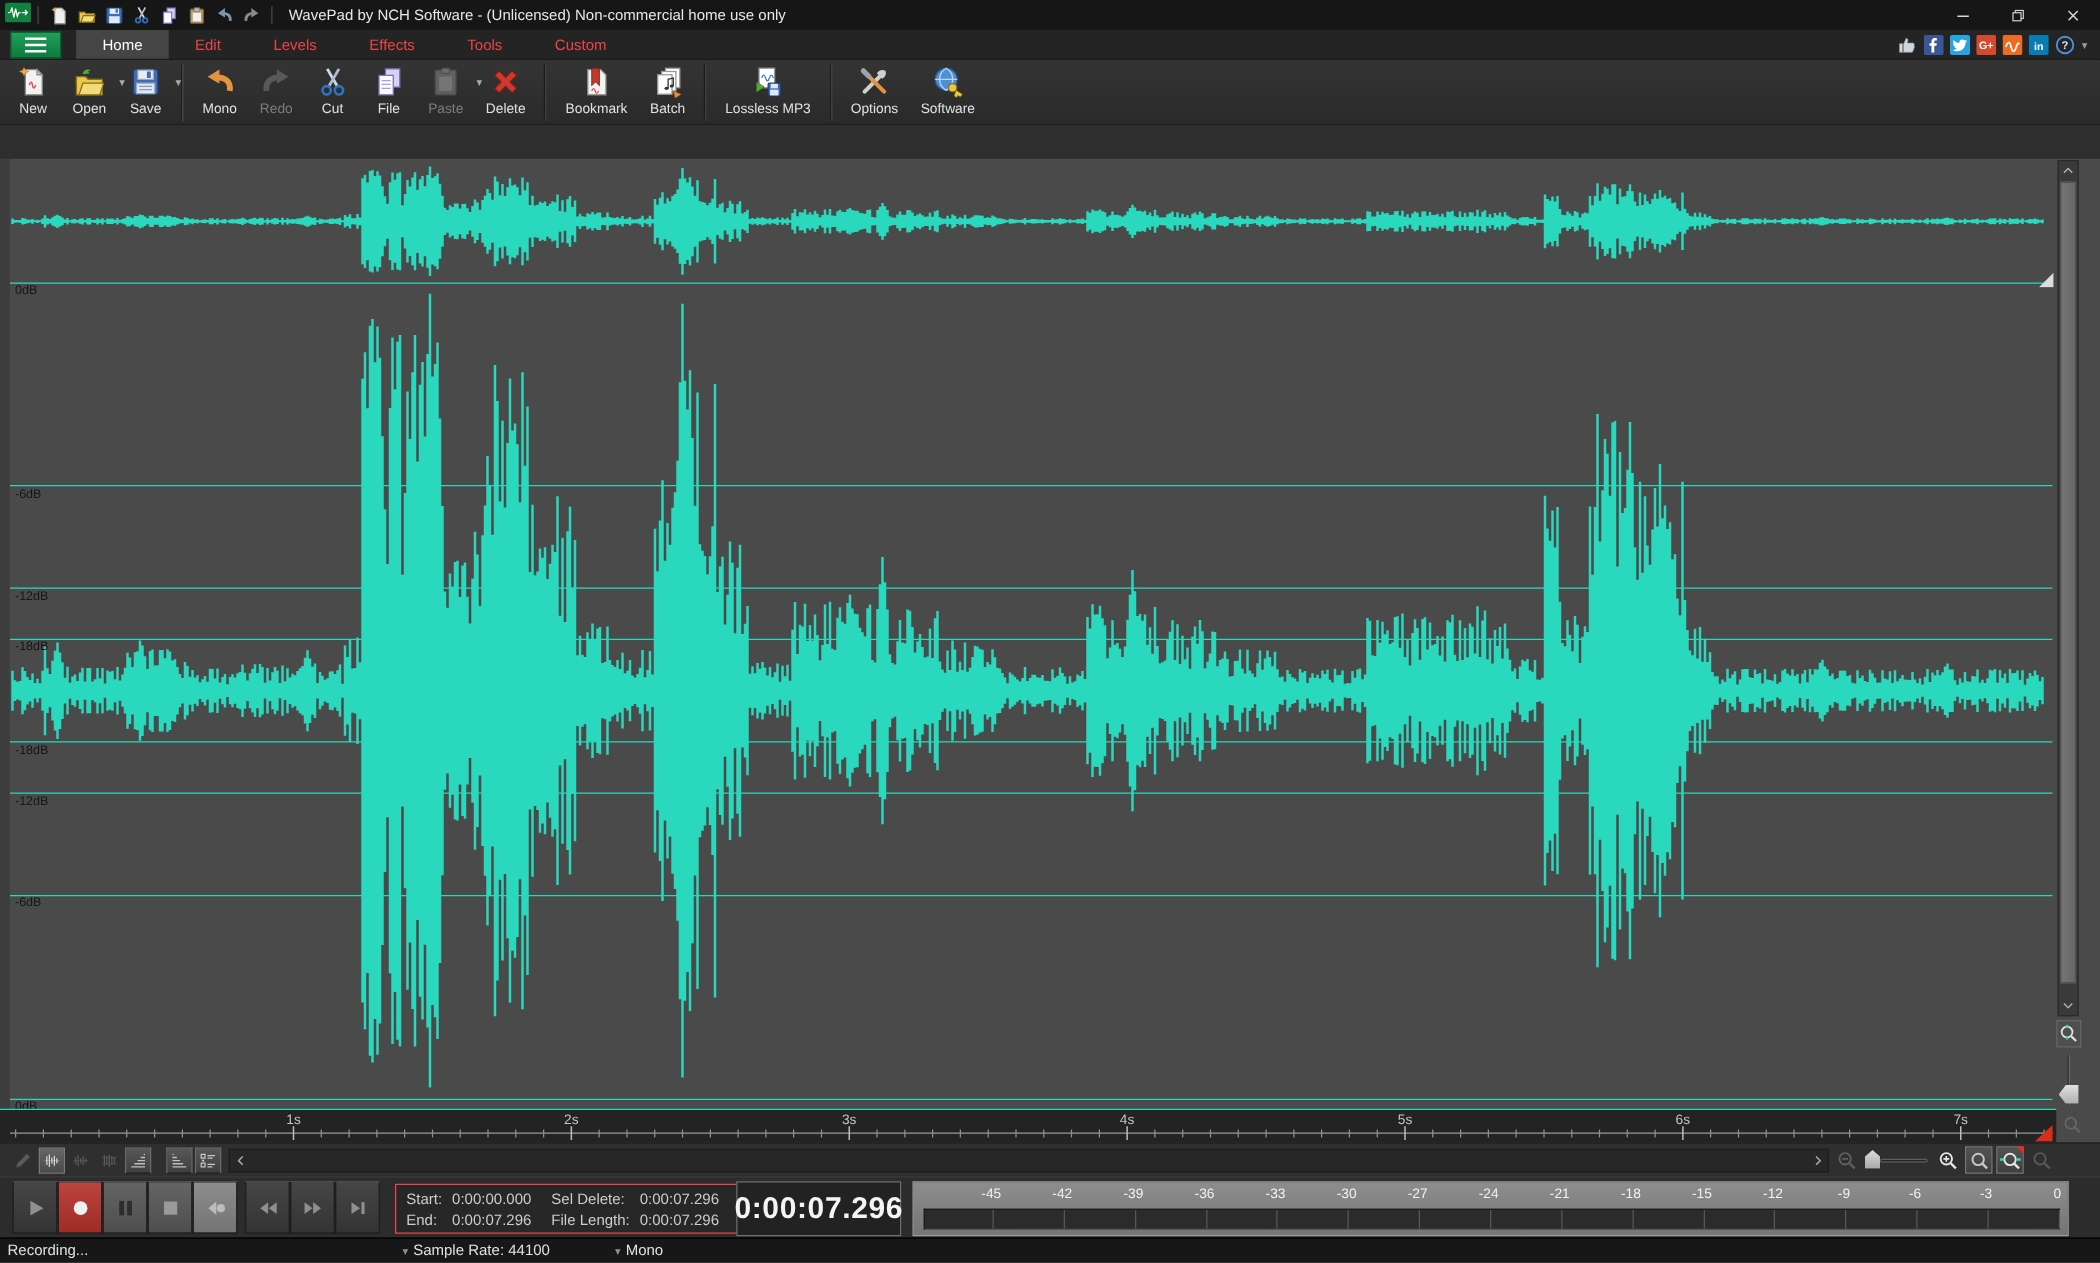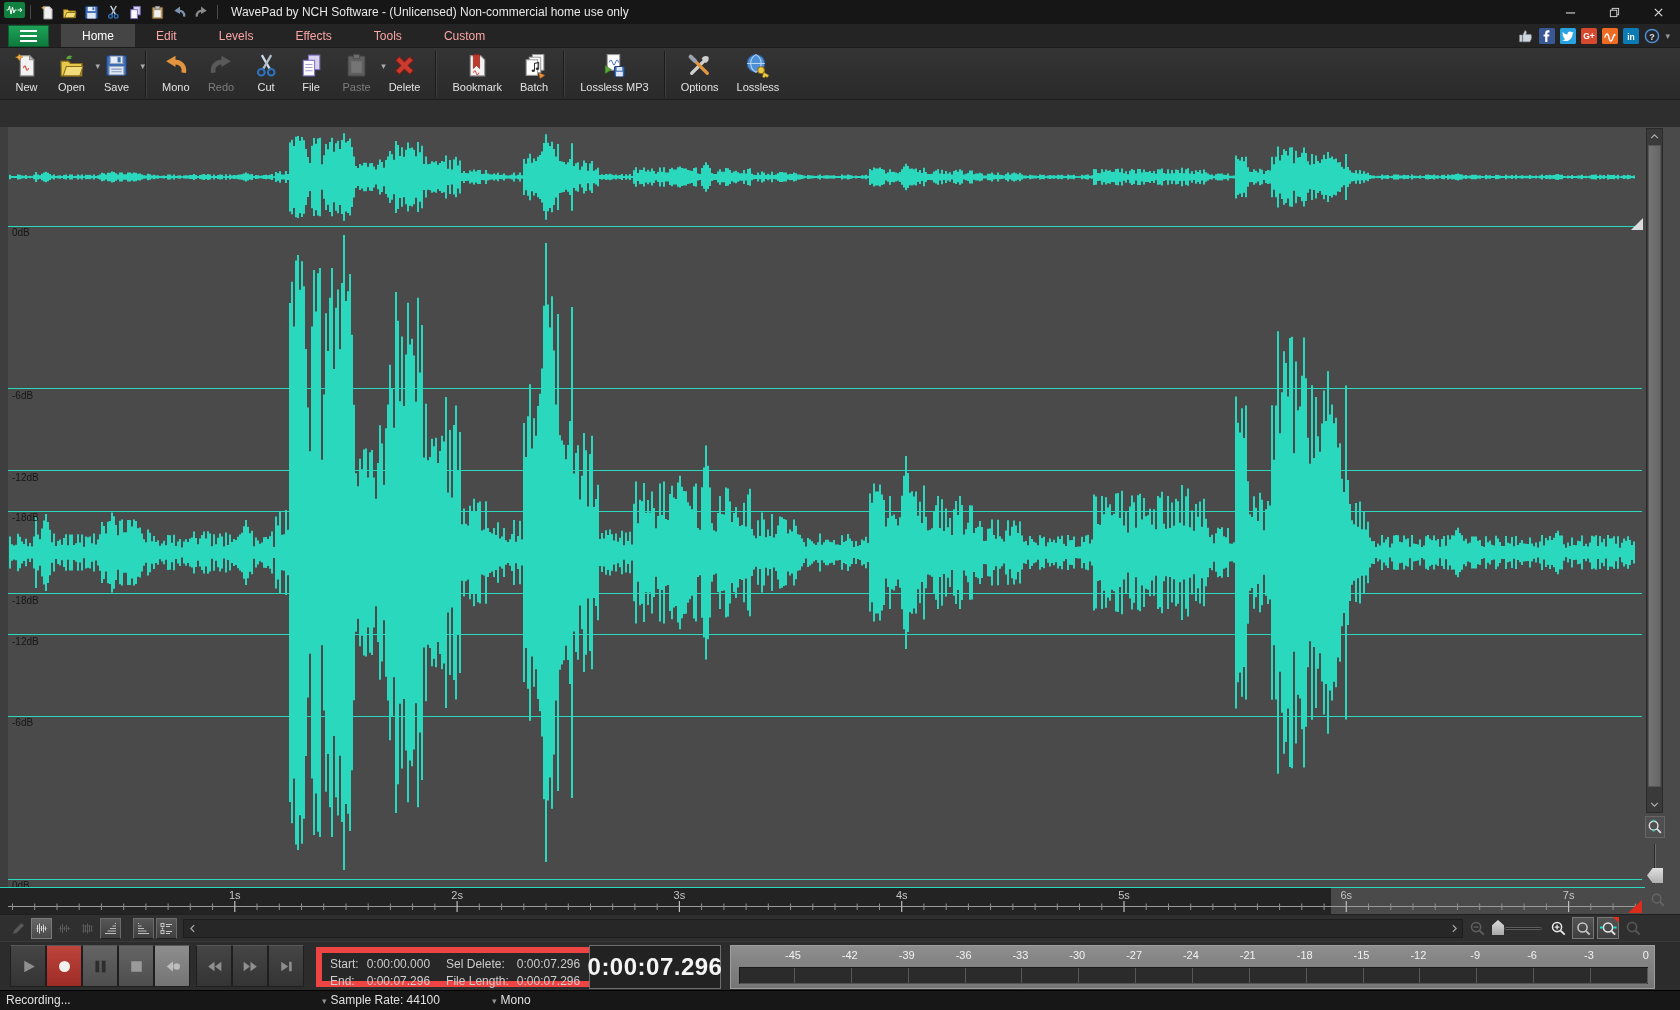--- a/index.html
+++ b/index.html
@@ -16,21 +16,21 @@
 .appicon svg{width:21px;height:16px;}
 .tb-title{font-size:12px;color:#e8e8e8;margin-left:8px;white-space:nowrap;}
 .winbtn{width:44px;height:24px;display:flex;align-items:center;justify-content:center;background:none;border:none;}
 .winbtn svg{width:11px;height:11px;}
 
 
 .ribbon{position:absolute;top:24px;left:0;width:1680px;height:24px;background:#242425;display:flex;align-items:stretch;border-bottom:1px solid #1b1b1b;}
 .hamburger{width:41px;height:22px;margin:1px 0 0 8px;background:linear-gradient(#1ea257,#0e7a3e);border:1px solid #0a5e30;display:flex;flex-direction:column;align-items:center;justify-content:center;gap:3px;}
 .hamburger span{display:block;width:17px;height:2px;background:#fff;}
 .tabs{display:flex;margin-left:12px;}
-.tab{padding:0 21px;font-size:12px;color:#fca5a5;display:flex;align-items:center;}
+.tab{padding:0 21px;font-size:12px;color:#ef4444;display:flex;align-items:center;}
 .tab.active{background:#454545;color:#fff;}
 .social{margin-left:auto;display:flex;align-items:center;gap:4px;padding-right:10px;}
 .socbtn{width:17px;height:17px;display:flex;align-items:center;justify-content:center;background:none;border:none;}
 .socbtn svg{width:16px;height:16px;}
 .soc-caret{color:#9a9a9a;font-size:9px;margin-left:1px;}
 
 
 .toolbar{position:absolute;top:48px;left:0;width:1680px;height:52px;background:linear-gradient(#343434,#2a2a2a);border-bottom:1px solid #1d1d1d;display:flex;align-items:flex-start;padding:2px 0 0 4px;}
 .toolbtn{position:relative;min-width:44px;padding:1px 9px 0 9px;height:48px;display:flex;flex-direction:column;align-items:center;background:none;border:none;}
 .toolbtn .ticon{height:29px;display:flex;align-items:center;justify-content:center;}
@@ -65,21 +65,21 @@
 .vs-down{bottom:0;}
 .vs-thumb{position:absolute;left:1px;top:16px;width:13px;height:642px;background:linear-gradient(to right,#757575,#666);border:1px solid #555;}
 .vzoombtn{position:absolute;left:1645px;top:689px;width:20px;height:22px;background:#4f4f4f;border:1px solid #666;display:flex;align-items:center;justify-content:center;}
 .vzoombtn svg{width:18px;height:18px;}
 .vslider{position:absolute;left:1645px;top:715px;width:20px;height:46px;}
 .vslider-track{position:absolute;left:9px;top:2px;width:2px;height:40px;background:#2c2c2c;border-right:1px solid #6a6a6a;}
 .vslider-handle{position:absolute;left:2px;top:26px;width:16px;height:15px;background:linear-gradient(#e0e0e0,#b0b0b0);clip-path:polygon(0 50%,35% 0,100% 0,100% 100%,35% 100%);}
 .vzoomdisabled{position:absolute;left:1648px;top:762px;width:20px;height:22px;display:flex;align-items:center;justify-content:center;}
 .vzoomdisabled svg{width:18px;height:18px;}
 
-.ruler{position:absolute;left:0;top:761px;width:1331px;height:26px;background:#232323;}
+.ruler{position:absolute;left:0;top:761px;width:1645px;height:26px;background:#232323;}
 .ruler svg{position:absolute;left:0;top:0;width:1645px;height:26px;}
 
 
 .toolrow{position:absolute;top:914px;left:0;width:1680px;height:27px;background:#2f2f2f;border-top:1px solid #202020;display:flex;align-items:center;}
 .mini{width:21px;height:21px;margin-left:2px;display:flex;align-items:center;justify-content:center;background:none;border:1px solid transparent;}
 .mini svg{width:15px;height:15px;}
 .mini.raised{background:linear-gradient(#575757,#3f3f3f);border:1px solid #6a6a6a;border-bottom-color:#222;}
 .mini.selected{background:linear-gradient(#666,#4a4a4a);border:1px solid #7a7a7a;}
 .mini.off{opacity:.4;}
 .gap{width:10px;}
@@ -95,21 +95,21 @@
 .zslider-handle{position:absolute;left:0;top:3px;width:12px;height:15px;background:linear-gradient(#dcdcdc,#a8a8a8);clip-path:polygon(50% 0,100% 35%,100% 100%,0 100%,0 35%);}
 
 
 .transport{position:absolute;top:941px;left:0;width:1680px;height:49px;background:#2c2c2c;border-top:1px solid #3a3a3a;}
 .tpgroup{position:absolute;top:3px;display:flex;}
 .tpbtn{width:36px;height:42px;background:linear-gradient(#454545,#343434);border:1px solid #1e1e1e;border-top-color:#585858;display:flex;align-items:center;justify-content:center;}
 .tpbtn svg{width:19px;height:19px;}
 .tpbtn.record{background:linear-gradient(#bc453d,#9e2b25);}
 .tpbtn.lit{background:linear-gradient(#646464,#4e4e4e);}
 .tpbtn.lit2{background:linear-gradient(#8d8d8d,#747474);}
-.selinfo{position:absolute;left:316px;top:5px;width:308px;height:40px;background:#272727;border:6px solid #ef4444;font-size:12px;color:#cdcdcd;padding:3px 0 0 8px;line-height:17px;}
+.selinfo{position:absolute;left:316px;top:5px;width:308px;height:40px;background:#272727;border:1px solid #ef4444;font-size:12px;color:#cdcdcd;padding:3px 0 0 8px;line-height:17px;}
 .selinfo table{border-collapse:collapse;}
 .selinfo td{padding:0;font-size:12px;color:#cdcdcd;white-space:nowrap;}
 .selinfo td.v{padding-left:8px;padding-right:16px;}
 .timebox{position:absolute;left:589px;top:3px;width:132px;height:44px;background:#222;border:1px solid #6e6e6e;display:flex;align-items:center;justify-content:center;font-size:24px;font-weight:bold;color:#f4f4f4;letter-spacing:0.5px;}
 .meter{position:absolute;left:730px;top:3px;width:925px;height:44px;background:linear-gradient(#8d8d8d,#757575);border:1px solid #9e9e9e;}
 .meter .num{position:absolute;top:3px;font-size:11px;color:#f2f2f2;transform:translateX(-50%);}
 .meterbar{position:absolute;left:8px;top:21px;width:909px;height:17px;background:#2b2b2b;border:1px solid #1a1a1a;border-bottom-color:#555;}
 .mtick{position:absolute;top:0;width:1px;height:100%;background:#575757;}
 
 
@@ -416,21 +416,21 @@
       </button>
       <button class="toolbtn">
         <span class="ticon">
           <svg viewBox="0 0 26 26">
             <circle cx="11.5" cy="11" r="8.5" fill="#4f8fd6" stroke="#2a5a96"></circle>
             <path d="M3 11h17M11.5 2.5c-3.5 2-5 5-5 8.5s1.5 6.5 5 8.5c3.5-2 5-5 5-8.5s-1.5-6.5-5-8.5z" fill="none" stroke="#bcd8f0"></path>
             <circle cx="16.5" cy="17.5" r="3.2" fill="#ecc93f" stroke="#8a6d1a"></circle>
             <path d="M19 19.5l5 3-1.5 2-2-1-1 1.5-1.8-1.2z" fill="#ecc93f" stroke="#8a6d1a" stroke-width="0.5"></path>
           </svg>
         </span>
-        <span class="tlabel">Lossless</span>
+        <span class="tlabel">Software</span>
       </button>
     </div>
 
 
   <div class="wavepanel">
     <div class="wp-left"></div>
     <svg class="wavesvg" viewBox="0 0 1680 761" preserveAspectRatio="none">
       <path id="wave-ov-center" d="M10 50H1634" stroke="#2ad8bd" stroke-width="1" fill="none"></path>
       <path id="wave-ov-path" d="M10 47.8L10 52.2M12 48.9L12 51.1M14 49.0L14 51.0M16 48.9L16 51.1M18 47.4L18 52.6M20 47.8L20 52.2M22 48.5L22 51.5M24 48.8L24 51.2M26 48.1L26 51.9M28 49.2L28 50.8M30 48.7L30 51.3M32 49.2L32 50.8M34 47.8L34 52.2M36 45.1L36 54.9M38 47.5L38 52.5M40 48.2L40 51.8M42 46.7L42 53.3M44 45.6L44 54.4M46 44.7L46 55.3M48 45.8L48 54.2M50 46.9L50 53.1M52 48.6L52 51.4M54 47.4L54 52.6M56 49.1L56 50.9M58 48.4L58 51.6M60 48.2L60 51.8M62 48.9L62 51.1M64 48.0L64 52.0M66 47.5L66 52.5M68 49.0L68 51.0M70 47.5L70 52.5M72 47.5L72 52.5M74 49.0L74 51.0M76 48.7L76 51.3M78 47.5L78 52.5M80 48.6L80 51.4M82 47.5L82 52.5M84 49.2L84 50.8M86 47.8L86 52.2M88 47.9L88 52.1M90 47.8L90 52.2M92 48.7L92 51.3M94 47.4L94 52.6M96 48.9L96 51.1M98 48.2L98 51.8M100 47.5L100 52.5M102 45.8L102 54.2M104 46.3L104 53.7M106 47.4L106 52.6M108 45.8L108 54.2M110 45.7L110 54.3M112 44.5L112 55.5M114 45.0L114 55.0M116 46.2L116 53.8M118 47.6L118 52.4M120 45.6L120 54.4M122 45.5L122 54.5M124 47.2L124 52.8M126 47.2L126 52.8M128 45.5L128 54.5M130 45.5L130 54.5M132 46.4L132 53.6M134 45.4L134 54.6M136 45.7L136 54.3M138 46.7L138 53.3M140 46.5L140 53.5M142 47.4L142 52.6M144 48.2L144 51.8M146 48.6L146 51.4M148 46.8L148 53.2M150 47.3L150 52.7M152 48.4L152 51.6M154 47.7L154 52.3M156 48.6L156 51.4M158 48.3L158 51.7M160 49.1L160 50.9M162 48.7L162 51.3M164 48.4L164 51.6M166 49.0L166 51.0M168 47.6L168 52.4M170 47.6L170 52.4M172 48.7L172 51.3M174 47.5L174 52.5M176 49.1L176 50.9M178 48.5L178 51.5M180 48.2L180 51.8M182 49.3L182 50.7M184 48.5L184 51.5M186 48.2L186 51.8M188 48.5L188 51.5M190 48.1L190 51.9M192 47.9L192 52.1M194 47.1L194 52.9M196 48.0L196 52.0M198 48.9L198 51.1M200 48.1L200 51.9M202 47.6L202 52.4M204 47.1L204 52.9M206 48.1L206 51.9M208 47.1L208 52.9M210 47.4L210 52.6M212 49.1L212 50.9M214 47.5L214 52.5M216 48.9L216 51.1M218 48.0L218 52.0M220 47.4L220 52.6M222 47.8L222 52.2M224 49.2L224 50.8M226 47.2L226 52.8M228 49.0L228 51.0M230 47.5L230 52.5M232 48.5L232 51.5M234 48.1L234 51.9M236 48.3L236 51.7M238 47.8L238 52.2M240 47.5L240 52.5M242 47.3L242 52.7M244 46.4L244 53.6M246 45.5L246 54.5M248 46.4L248 53.6M250 47.4L250 52.6M252 47.0L252 53.0M254 49.1L254 50.9M256 47.9L256 52.1M258 48.3L258 51.7M260 48.8L260 51.2M262 48.6L262 51.4M264 47.9L264 52.1M266 47.8L266 52.2M268 48.2L268 51.8M270 47.8L270 52.2M272 47.1L272 52.9M274 49.2L274 50.8M276 45.0L276 55.0M278 46.3L278 53.7M280 44.3L280 55.7M282 47.6L282 52.4M284 47.5L284 52.5M286 44.1L286 55.9M288 46.9L288 53.1M290 15.6L290 84.4M292 12.7L292 87.3M294 18.9L294 81.1M296 9.8L296 90.2M298 9.0L298 91.0M300 13.8L300 86.2M302 9.9L302 90.1M304 13.3L304 86.7M306 22.0L306 78.0M308 30.0L308 70.0M310 36.0L310 64.0M312 18.8L312 81.2M314 11.0L314 89.0M316 16.8L316 83.2M318 11.5L318 88.5M320 10.8L320 89.2M322 37.2L322 62.8M324 28.2L324 71.8M326 17.0L326 83.0M328 22.2L328 77.8M330 14.9L330 85.1M332 10.8L332 89.2M334 24.7L334 75.3M336 16.3L336 83.7M338 13.8L338 86.2M340 22.0L340 78.0M342 12.9L342 87.1M344 6.2L344 93.8M346 15.4L346 84.6M348 14.0L348 86.0M350 11.6L350 88.4M352 20.0L352 80.0M354 29.6L354 70.4M356 39.1L356 60.9M358 40.9L358 59.1M360 37.1L360 62.9M362 38.5L362 61.5M364 35.8L364 64.2M366 35.7L366 64.3M368 39.7L368 60.3M370 36.2L370 63.8M372 35.9L372 64.1M374 39.6L374 60.4M376 42.6L376 57.4M378 37.7L378 62.3M380 32.5L380 67.5M382 35.0L382 65.0M384 40.7L384 59.3M386 32.9L386 67.1M388 29.6L388 70.4M390 24.1L390 75.9M392 27.3L392 72.7M394 32.8L394 67.2M396 14.1L396 85.9M398 18.1L398 81.9M400 29.1L400 70.9M402 20.2L402 79.8M404 29.8L404 70.2M406 22.7L406 77.3M408 15.6L408 84.4M410 21.3L410 78.7M412 20.5L412 79.5M414 22.8L414 77.2M416 29.2L416 70.8M418 14.9L418 85.1M420 25.2L420 74.8M422 18.7L422 81.3M424 36.9L424 63.1M426 29.5L426 70.5M428 37.3L428 62.7M430 36.8L430 63.2M432 34.3L432 65.7M434 35.3L434 64.7M436 34.2L436 65.8M438 37.7L438 62.3M440 36.0L440 64.0M442 33.9L442 66.1M444 34.7L444 65.3M446 28.6L446 71.4M448 41.7L448 58.3M450 33.1L450 66.9M452 42.4L452 57.6M454 32.4L454 67.6M456 29.7L456 70.3M458 38.6L458 61.4M460 33.4L460 66.6M462 46.1L462 53.9M464 43.9L464 56.1M466 46.0L466 54.0M468 46.3L468 53.7M470 43.5L470 56.5M472 44.4L472 55.6M474 42.6L474 57.4M476 44.4L476 55.6M478 43.1L478 56.9M480 43.0L480 57.0M482 47.0L482 53.0M484 46.8L484 53.2M486 42.9L486 57.1M488 46.6L488 53.4M490 47.2L490 52.8M492 47.4L492 52.6M494 46.6L494 53.4M496 47.6L496 52.4M498 45.8L498 54.2M500 48.1L500 51.9M502 47.8L502 52.2M504 46.6L504 53.4M506 48.3L506 51.7M508 48.5L508 51.5M510 48.2L510 51.8M512 47.5L512 52.5M514 45.5L514 54.5M516 48.5L516 51.5M518 47.7L518 52.3M520 45.6L520 54.4M522 48.2L522 51.8M524 32.1L524 67.9M526 36.8L526 63.2M528 31.2L528 68.8M530 26.8L530 73.2M532 35.7L532 64.3M534 31.5L534 68.5M536 33.9L536 66.1M538 29.8L538 70.2M540 28.1L540 71.9M542 24.6L542 75.4M544 16.0L544 84.0M546 7.3L546 92.7M548 15.8L548 84.2M550 19.0L550 81.0M552 14.7L552 85.3M554 22.1L554 77.9M556 29.6L556 70.4M558 17.1L558 82.9M560 33.9L560 66.1M562 34.6L562 65.4M564 35.1L564 64.9M566 37.2L566 62.8M568 35.2L568 64.8M570 31.9L570 68.1M572 16.2L572 83.8M574 39.1L574 60.9M576 36.3L576 63.7M578 35.2L578 64.8M580 42.7L580 57.3M582 39.4L582 60.6M584 33.5L584 66.5M586 35.9L586 64.1M588 43.7L588 56.3M590 36.4L590 63.6M592 33.9L592 66.1M594 43.7L594 56.3M596 42.6L596 57.4M598 40.7L598 59.3M600 48.1L600 51.9M602 47.3L602 52.7M604 48.1L604 51.9M606 46.9L606 53.1M608 47.6L608 52.4M610 46.8L610 53.2M612 47.5L612 52.5M614 48.3L614 51.7M616 47.4L616 52.6M618 48.5L618 51.5M620 48.0L620 52.0M622 47.0L622 53.0M624 49.0L624 51.0M626 47.2L626 52.8M628 48.4L628 51.6M630 47.1L630 52.9M632 48.9L632 51.1M634 43.3L634 56.7M636 40.2L636 59.8M638 46.0L638 54.0M640 42.7L640 57.3M642 42.9L642 57.1M644 40.4L644 59.6M646 44.5L646 55.5M648 42.8L648 57.2M650 44.5L650 55.5M652 41.6L652 58.4M654 43.9L654 56.1M656 46.7L656 53.3M658 45.0L658 55.0M660 40.5L660 59.5M662 44.8L662 55.2M664 40.2L664 59.8M666 45.4L666 54.6M668 45.5L668 54.5M670 42.0L670 58.0M672 40.8L672 59.2M674 42.4L674 57.6M676 42.6L676 57.4M678 40.3L678 59.7M680 39.4L680 60.6M682 40.9L682 59.1M684 41.5L684 58.5M686 41.6L686 58.4M688 43.1L688 56.9M690 43.6L690 56.4M692 44.0L692 56.0M694 40.9L694 59.1M696 40.5L696 59.5M698 46.6L698 53.4M700 46.9L700 53.1M702 41.0L702 59.0M704 38.3L704 61.7M706 35.3L706 64.7M708 38.0L708 62.0M710 41.0L710 59.0M712 46.0L712 54.0M714 46.9L714 53.1M716 47.1L716 52.9M718 44.5L718 55.5M720 42.2L720 57.8M722 44.7L722 55.3M724 44.8L724 55.2M726 41.0L726 59.0M728 41.2L728 58.8M730 43.0L730 57.0M732 45.8L732 54.2M734 44.6L734 55.4M736 43.7L736 56.3M738 45.2L738 54.8M740 46.3L740 53.7M742 46.2L742 53.8M744 43.1L744 56.9M746 46.4L746 53.6M748 42.0L748 58.0M750 41.2L750 58.8M752 46.8L752 53.2M754 47.7L754 52.3M756 48.0L756 52.0M758 45.6L758 54.4M760 47.7L760 52.3M762 44.5L762 55.5M764 45.5L764 54.5M766 47.9L766 52.1M768 46.8L768 53.2M770 47.7L770 52.3M772 44.7L772 55.3M774 47.9L774 52.1M776 47.5L776 52.5M778 46.3L778 53.7M780 45.1L780 54.9M782 45.1L782 54.9M784 45.4L784 54.6M786 45.5L786 54.5M788 47.4L788 52.6M790 46.8L790 53.2M792 47.1L792 52.9M794 45.4L794 54.6M796 46.3L796 53.7M798 47.5L798 52.5M800 47.6L800 52.4M802 48.0L802 52.0M804 48.6L804 51.4M806 49.2L806 50.8M808 48.0L808 52.0M810 48.2L810 51.8M812 48.5L812 51.5M814 48.8L814 51.2M816 49.0L816 51.0M818 48.6L818 51.4M820 47.4L820 52.6M822 48.9L822 51.1M824 48.6L824 51.4M826 48.2L826 51.8M828 48.2L828 51.8M830 48.5L830 51.5M832 48.6L832 51.4M834 48.3L834 51.7M836 48.9L836 51.1M838 48.9L838 51.1M840 49.0L840 51.0M842 47.6L842 52.4M844 48.6L844 51.4M846 48.4L846 51.6M848 47.5L848 52.5M850 48.1L850 51.9M852 48.4L852 51.6M854 49.2L854 50.8M856 48.4L856 51.6M858 49.1L858 50.9M860 49.0L860 51.0M862 48.2L862 51.8M864 48.4L864 51.6M866 47.8L866 52.2M868 48.7L868 51.3M870 41.9L870 58.1M872 43.2L872 56.8M874 40.5L874 59.5M876 41.6L876 58.4M878 41.6L878 58.4M880 40.6L880 59.4M882 42.0L882 58.0M884 42.8L884 57.2M886 46.4L886 53.6M888 45.2L888 54.8M890 42.2L890 57.8M892 44.9L892 55.1M894 44.7L894 55.3M896 45.4L896 54.6M898 46.3L898 53.7M900 45.1L900 54.9M902 42.2L902 57.8M904 39.4L904 60.6M906 36.7L906 63.3M908 39.0L908 61.0M910 41.8L910 58.2M912 41.6L912 58.4M914 42.3L914 57.7M916 41.6L916 58.4M918 44.9L918 55.1M920 43.0L920 57.0M922 45.9L922 54.1M924 40.8L924 59.2M926 45.1L926 54.9M928 47.0L928 53.0M930 46.9L930 53.1M932 46.7L932 53.3M934 44.4L934 55.6M936 43.5L936 56.5M938 42.2L938 57.8M940 46.6L940 53.4M942 42.7L942 57.3M944 47.0L944 53.0M946 43.9L946 56.1M948 46.5L948 53.5M950 45.2L950 54.8M952 47.6L952 52.4M954 44.0L954 56.0M956 42.9L956 57.1M958 44.8L958 55.2M960 42.2L960 57.8M962 43.5L962 56.5M964 47.5L964 52.5M966 46.8L966 53.2M968 45.9L968 54.1M970 43.5L970 56.5M972 43.5L972 56.5M974 47.3L974 52.7M976 46.6L976 53.4M978 46.4L978 53.6M980 45.7L980 54.3M982 46.5L982 53.5M984 48.4L984 51.6M986 48.4L986 51.6M988 46.7L988 53.3M990 46.7L990 53.3M992 45.5L992 54.5M994 47.6L994 52.4M996 48.1L996 51.9M998 45.5L998 54.5M1000 47.8L1000 52.2M1002 48.1L1002 51.9M1004 48.5L1004 51.5M1006 47.0L1006 53.0M1008 45.6L1008 54.4M1010 47.7L1010 52.3M1012 46.4L1012 53.6M1014 45.6L1014 54.4M1016 46.3L1016 53.7M1018 47.3L1018 52.7M1020 45.7L1020 54.3M1022 47.6L1022 52.4M1024 48.5L1024 51.5M1026 48.4L1026 51.6M1028 49.0L1028 51.0M1030 47.7L1030 52.3M1032 48.2L1032 51.8M1034 48.5L1034 51.5M1036 48.6L1036 51.4M1038 49.0L1038 51.0M1040 47.6L1040 52.4M1042 48.0L1042 52.0M1044 47.8L1044 52.2M1046 49.2L1046 50.8M1048 48.6L1048 51.4M1050 48.1L1050 51.9M1052 48.6L1052 51.4M1054 48.3L1054 51.7M1056 48.7L1056 51.3M1058 47.8L1058 52.2M1060 48.2L1060 51.8M1062 47.7L1062 52.3M1064 48.8L1064 51.2M1066 49.1L1066 50.9M1068 47.6L1068 52.4M1070 48.3L1070 51.7M1072 48.3L1072 51.7M1074 47.8L1074 52.2M1076 49.2L1076 50.8M1078 49.2L1078 50.8M1080 49.2L1080 50.8M1082 47.8L1082 52.2M1084 48.6L1084 51.4M1086 47.7L1086 52.3M1088 47.6L1088 52.4M1090 48.7L1090 51.3M1092 48.2L1092 51.8M1094 42.0L1094 58.0M1096 42.3L1096 57.7M1098 46.1L1098 53.9M1100 46.2L1100 53.8M1102 42.2L1102 57.8M1104 44.7L1104 55.3M1106 42.4L1106 57.6M1108 43.8L1108 56.2M1110 43.3L1110 56.7M1112 44.9L1112 55.1M1114 44.7L1114 55.3M1116 41.9L1116 58.1M1118 41.8L1118 58.2M1120 45.3L1120 54.7M1122 41.5L1122 58.5M1124 46.3L1124 53.7M1126 44.3L1126 55.7M1128 47.2L1128 52.8M1130 43.7L1130 56.3M1132 42.1L1132 57.9M1134 43.1L1134 56.9M1136 46.6L1136 53.4M1138 42.1L1138 57.9M1140 41.9L1140 58.1M1142 45.5L1142 54.5M1144 42.5L1144 57.5M1146 45.0L1146 55.0M1148 44.9L1148 55.1M1150 44.0L1150 56.0M1152 46.1L1152 53.9M1154 44.0L1154 56.0M1156 46.8L1156 53.2M1158 42.2L1158 57.8M1160 42.5L1160 57.5M1162 41.6L1162 58.4M1164 46.0L1164 54.0M1166 46.7L1166 53.3M1168 42.2L1168 57.8M1170 46.6L1170 53.4M1172 43.1L1172 56.9M1174 46.3L1174 53.7M1176 42.6L1176 57.4M1178 42.9L1178 57.1M1180 45.9L1180 54.1M1182 40.7L1182 59.3M1184 46.3L1184 53.7M1186 42.3L1186 57.7M1188 41.2L1188 58.8M1190 46.5L1190 53.5M1192 44.2L1192 55.8M1194 47.0L1194 53.0M1196 43.3L1196 56.7M1198 45.1L1198 54.9M1200 43.0L1200 57.0M1202 46.4L1202 53.6M1204 42.6L1204 57.4M1206 45.3L1206 54.7M1208 46.6L1208 53.4M1210 47.8L1210 52.2M1212 47.6L1212 52.4M1214 48.7L1214 51.3M1216 47.3L1216 52.7M1218 46.6L1218 53.4M1220 46.8L1220 53.2M1222 46.5L1222 53.5M1224 47.8L1224 52.2M1226 47.9L1226 52.1M1228 46.6L1228 53.4M1230 48.8L1230 51.2M1232 48.8L1232 51.2M1234 48.6L1234 51.4M1236 28.5L1236 71.5M1238 32.1L1238 67.9M1240 33.5L1240 66.5M1242 30.1L1242 69.9M1244 34.2L1244 65.8M1246 29.8L1246 70.2M1248 40.2L1248 59.8M1250 44.7L1250 55.3M1252 45.1L1252 54.9M1254 42.2L1254 57.8M1256 43.8L1256 56.2M1258 45.6L1258 54.4M1260 41.8L1260 58.2M1262 42.7L1262 57.3M1264 46.9L1264 53.1M1266 44.0L1266 56.0M1268 42.9L1268 57.1M1270 43.5L1270 56.5M1272 29.7L1272 70.3M1274 37.2L1274 62.8M1276 29.8L1276 70.2M1278 19.5L1278 80.5M1280 33.6L1280 66.4M1282 27.9L1282 72.1M1284 22.3L1284 77.7M1286 23.9L1286 76.1M1288 28.5L1288 71.5M1290 20.4L1290 79.6M1292 20.3L1292 79.7M1294 36.3L1294 63.7M1296 23.7L1296 76.3M1298 30.4L1298 69.6M1300 29.9L1300 70.1M1302 25.7L1302 74.3M1304 20.4L1304 79.6M1306 26.0L1306 74.0M1308 34.2L1308 65.8M1310 37.8L1310 62.2M1312 27.0L1312 73.0M1314 37.0L1314 63.0M1316 28.6L1316 71.4M1318 34.0L1318 66.0M1320 36.1L1320 63.9M1322 32.2L1322 67.8M1324 27.7L1324 72.3M1326 31.9L1326 68.1M1328 25.0L1328 75.0M1330 31.0L1330 69.0M1332 29.6L1332 70.4M1334 32.2L1334 67.8M1336 31.4L1336 68.6M1338 35.5L1338 64.5M1340 34.9L1340 65.1M1342 39.8L1342 60.2M1344 41.7L1344 58.3M1346 27.0L1346 73.0M1348 40.0L1348 60.0M1350 43.3L1350 56.7M1352 45.6L1352 54.4M1354 46.1L1354 53.9M1356 43.2L1356 56.8M1358 46.4L1358 53.6M1360 43.0L1360 57.0M1362 46.8L1362 53.2M1364 44.3L1364 55.7M1366 46.8L1366 53.2M1368 45.8L1368 54.2M1370 47.9L1370 52.1M1372 48.4L1372 51.6M1374 48.4L1374 51.6M1376 49.2L1376 50.8M1378 48.8L1378 51.2M1380 49.0L1380 51.0M1382 47.6L1382 52.4M1384 48.6L1384 51.4M1386 48.2L1386 51.8M1388 47.9L1388 52.1M1390 49.3L1390 50.7M1392 48.8L1392 51.2M1394 47.6L1394 52.4M1396 47.6L1396 52.4M1398 47.6L1398 52.4M1400 48.5L1400 51.5M1402 48.6L1402 51.4M1404 47.7L1404 52.3M1406 48.2L1406 51.8M1408 48.0L1408 52.0M1410 49.2L1410 50.8M1412 47.6L1412 52.4M1414 48.8L1414 51.2M1416 48.8L1416 51.2M1418 48.9L1418 51.1M1420 48.2L1420 51.8M1422 49.2L1422 50.8M1424 49.0L1424 51.0M1426 47.8L1426 52.2M1428 47.6L1428 52.4M1430 48.1L1430 51.9M1432 48.3L1432 51.7M1434 47.6L1434 52.4M1436 48.4L1436 51.6M1438 48.2L1438 51.8M1440 49.2L1440 50.8M1442 48.1L1442 51.9M1444 47.7L1444 52.3M1446 49.1L1446 50.9M1448 47.6L1448 52.4M1450 48.2L1450 51.8M1452 47.6L1452 52.4M1454 47.7L1454 52.3M1456 46.9L1456 53.1M1458 46.6L1458 53.4M1460 47.3L1460 52.7M1462 47.6L1462 52.4M1464 48.4L1464 51.6M1466 48.1L1466 51.9M1468 48.7L1468 51.3M1470 48.6L1470 51.4M1472 47.8L1472 52.2M1474 47.8L1474 52.2M1476 47.8L1476 52.2M1478 48.4L1478 51.6M1480 48.3L1480 51.7M1482 49.1L1482 50.9M1484 49.2L1484 50.8M1486 47.8L1486 52.2M1488 48.6L1488 51.4M1490 48.3L1490 51.7M1492 48.9L1492 51.1M1494 49.0L1494 51.0M1496 47.7L1496 52.3M1498 48.1L1498 51.9M1500 48.6L1500 51.4M1502 49.1L1502 50.9M1504 49.1L1504 50.9M1506 47.7L1506 52.3M1508 48.7L1508 51.3M1510 48.8L1510 51.2M1512 47.9L1512 52.1M1514 49.1L1514 50.9M1516 47.7L1516 52.3M1518 49.0L1518 51.0M1520 48.7L1520 51.3M1522 48.3L1522 51.7M1524 48.8L1524 51.2M1526 48.8L1526 51.2M1528 48.8L1528 51.2M1530 47.9L1530 52.1M1532 48.8L1532 51.2M1534 49.1L1534 50.9M1536 48.6L1536 51.4M1538 49.3L1538 50.7M1540 48.5L1540 51.5M1542 47.6L1542 52.4M1544 49.0L1544 51.0M1546 48.0L1546 52.0M1548 48.3L1548 51.7M1550 47.7L1550 52.3M1552 48.3L1552 51.7M1554 48.0L1554 52.0M1556 47.3L1556 52.7M1558 47.0L1558 53.0M1560 47.7L1560 52.3M1562 47.7L1562 52.3M1564 48.9L1564 51.1M1566 49.3L1566 50.7M1568 48.6L1568 51.4M1570 49.1L1570 50.9M1572 47.9L1572 52.1M1574 49.0L1574 51.0M1576 49.0L1576 51.0M1578 48.4L1578 51.6M1580 48.4L1580 51.6M1582 47.7L1582 52.3M1584 49.1L1584 50.9M1586 48.8L1586 51.2M1588 49.2L1588 50.8M1590 48.6L1590 51.4M1592 47.7L1592 52.3M1594 47.8L1594 52.2M1596 47.6L1596 52.4M1598 49.1L1598 50.9M1600 47.7L1600 52.3M1602 48.6L1602 51.4M1604 48.1L1604 51.9M1606 49.2L1606 50.8M1608 47.6L1608 52.4M1610 48.1L1610 51.9M1612 48.0L1612 52.0M1614 47.8L1614 52.2M1616 48.8L1616 51.2M1618 47.8L1618 52.2M1620 49.4L1620 50.6M1622 48.7L1622 51.3M1624 48.1L1624 51.9M1626 48.4L1626 51.6M1628 47.8L1628 52.2M1630 48.3L1630 51.7M1632 49.0L1632 51.0M1634 48.5L1634 51.5" stroke="#2ad8bd" stroke-width="2" fill="none"></path>
       <path id="wave-main-center" d="M10 425.5H1634" stroke="#2ad8bd" stroke-width="1.5" fill="none"></path>

